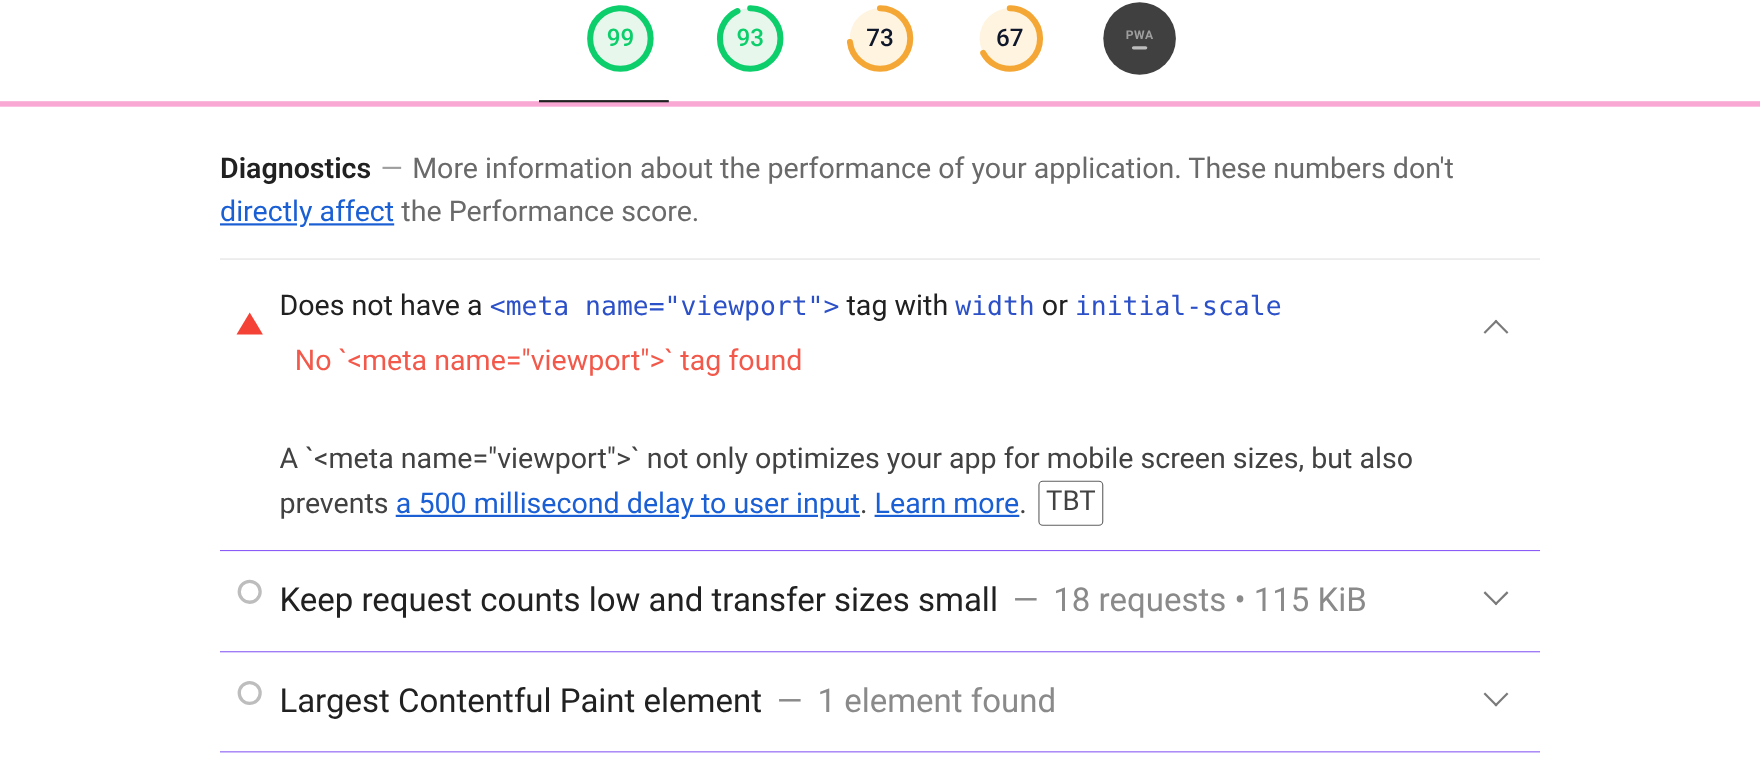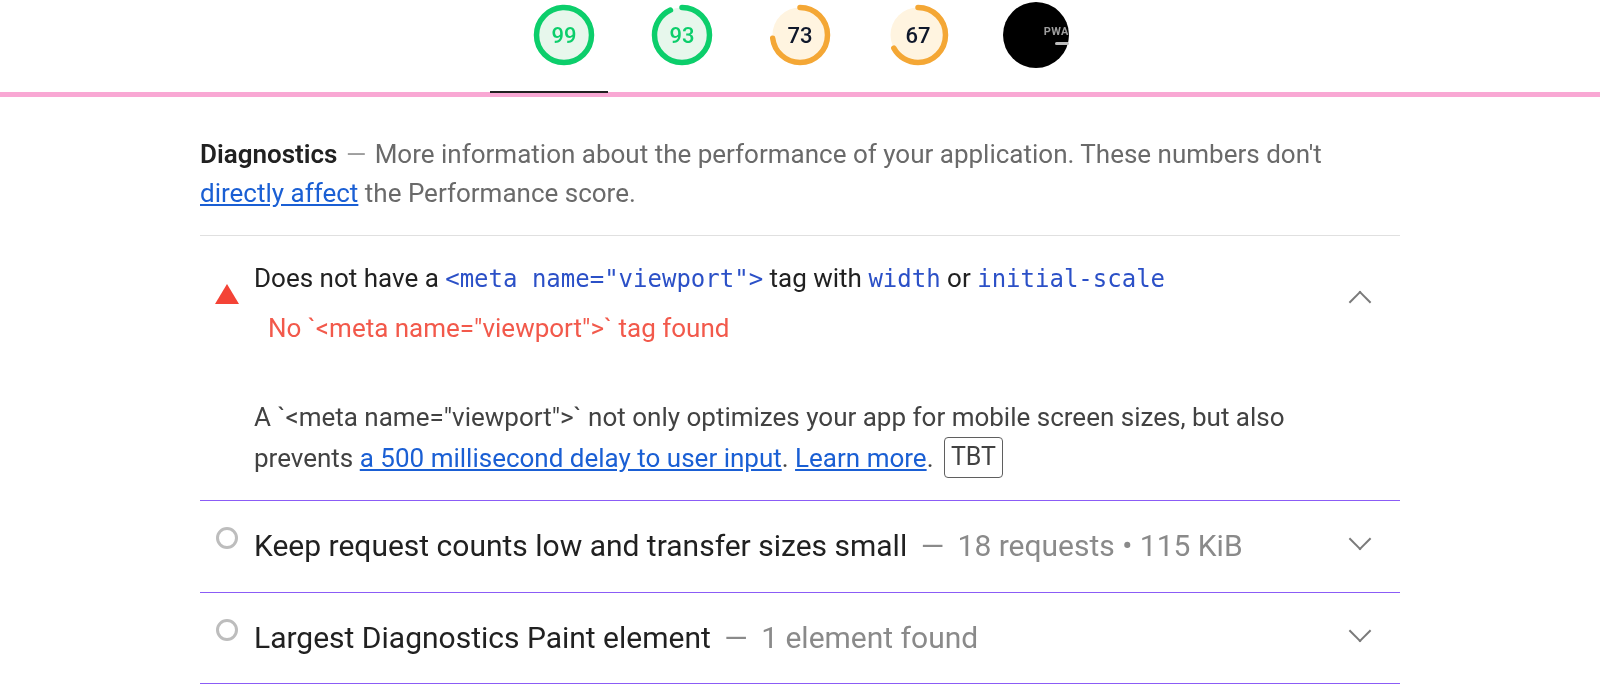--- a/index.html
+++ b/index.html
@@ -7,21 +7,21 @@
   .page { width: 1600px; }
   .scores-bar { display: flex; justify-content: center; align-items: center; gap: 52px; padding: 2px 0 24px; border-bottom: 5px solid #f9a8d4; position: relative; }
   .gauge-wrap { display: flex; flex-direction: column; align-items: center; width: 66px; position: relative; }
   .gauge { width: 66px; height: 66px; position: relative; }
   .gauge svg { width: 66px; height: 66px; transform: rotate(-90deg); }
   .gauge .bg-fill-green { fill: #e7f7ec; }
   .gauge .bg-fill-orange { fill: #fff4e0; }
   .gauge-val { position: absolute; inset: 0; display: flex; align-items: center; justify-content: center; font-size: 22px; font-weight: 500; }
   .val-green { color: #0cce6b; }
   .val-orange { color: #0f172a; }
-  .pwa-circle { width: 66px; height: 66px; border-radius: 50%; background: #000000; display: flex; flex-direction: column; align-items: flex-end; justify-content: center; gap: 4px; }
+  .pwa-circle { width: 66px; height: 66px; border-radius: 50%; background: #404040; display: flex; flex-direction: column; align-items: center; justify-content: center; gap: 4px; }
   .pwa-label { font-size: 11px; font-weight: 700; color: #9e9e9e; letter-spacing: 0.5px; }
   .pwa-dash { width: 14px; height: 3px; background: #bdbdbd; border-radius: 2px; }
   .tab-underline { position: absolute; bottom: -1px; width: 118px; height: 2px; background: #212121; left: 490px; }
 
   .content { max-width: 1360px; margin: 0 auto; padding: 38px 80px 16px; }
   .diag-header { font-size: 26px; line-height: 1.5; color: #6a6a6a; padding-bottom: 22px; border-bottom: 1px solid #e0e0e0; }
   .diag-header .title { font-weight: 600; color: #212121; }
   .diag-header .dash { color: #9e9e9e; margin: 0 2px; }
   .diag-header a { color: #1a5fd4; text-decoration: underline; }
 
@@ -150,21 +150,21 @@
         </div>
       </div>
     </div>
 
     <div class="audit audit-simple">
       <div class="audit-row">
         <div class="audit-icon-col">
           <div class="ring-neutral"></div>
         </div>
         <div class="audit-body">
-          <span>Largest Diagnostics Paint element</span>
+          <span>Largest Contentful Paint element</span>
           <span class="meta"><span class="dash"> — </span><span>1 element found</span></span>
         </div>
         <div class="chevron-col">
           <div class="chev chev-down"></div>
         </div>
       </div>
     </div>
 
   </div>
 </div>

